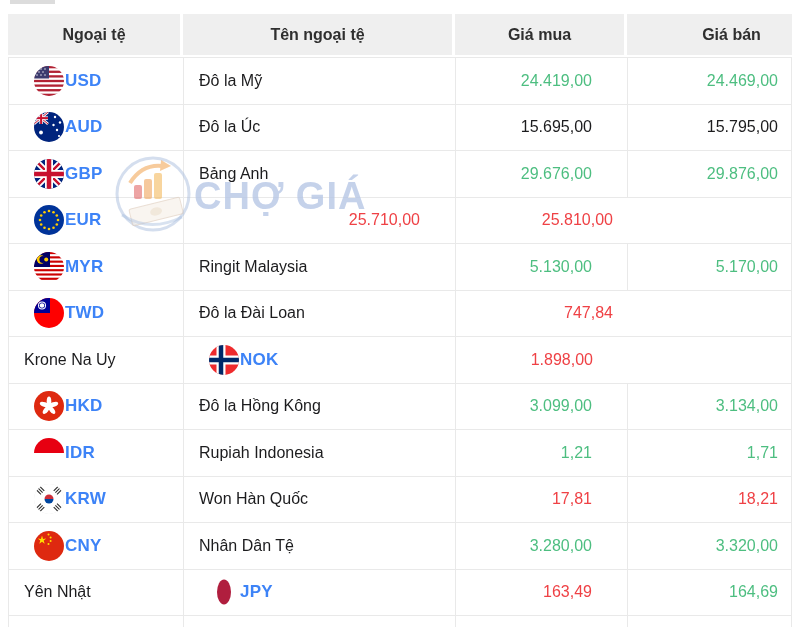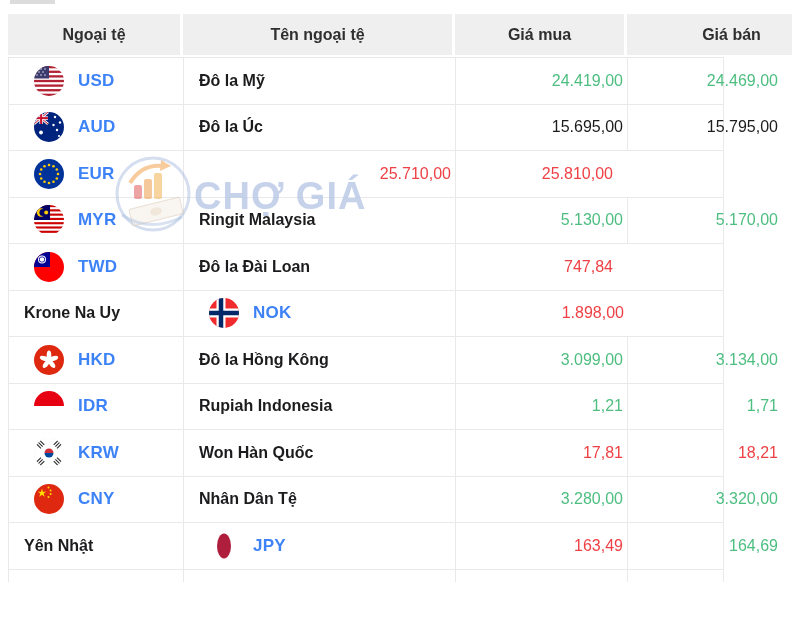--- a/index.html
+++ b/index.html
@@ -2,42 +2,42 @@
 <html style="--green: #4dbe80; --red: #ef4145; --blue: #3d83f7; --black: #1c1c1e; --border: #e9e9e9; --header_bg: #efefef; --header_text: #2f2f2f;"><head>
 <meta charset="utf-8">
 <style>
   html,body{margin:0;padding:0;}
   body{
     width:800px;height:627px;overflow:hidden;position:relative;background:#fff;
     font-family:"Liberation Sans","DejaVu Sans",sans-serif;
     -webkit-font-smoothing:antialiased;
   }
   .sliver{position:absolute;left:10px;top:0;width:45px;height:4px;background:#dcdcdc;}
-  .table{position:absolute;left:8px;top:14px;width:716px;}
+  .table{position:absolute;left:8px;top:14px;width:784px;}
   .thead,.tr{display:grid;grid-template-columns:175px 272px 172px 165px;}
   .thead{height:41px;margin-bottom:2px;}
   .th{
     display:flex;align-items:center;justify-content:center;
     background:var(--header_bg);color:var(--header_text);
     font-size:16px;font-weight:700;box-sizing:border-box;border-right:3px solid #fff;
   }
   .th:last-child{border-right:none;padding-left:44px;}
   .tbody{border:1px solid var(--border);border-bottom:none;box-sizing:border-box;}
   .tr{height:46.5px;border-bottom:1px solid var(--border);box-sizing:border-box;}
   .tr.partial{height:12px;border-bottom:none;}
   .td{
     display:flex;align-items:center;height:100%;box-sizing:border-box;
     border-right:1px solid var(--border);font-size:16px;color:var(--black);
   }
   .td:last-child{border-right:none;}
-  .c-cur{padding-left:25px;gap:14px;}
+  .c-cur{padding-left:25px;gap:1px;}
   .code{font-size:17px;font-weight:700;color:var(--blue);letter-spacing:.2px;}
-  .c-name{padding-left:15px;font-weight:bold;}
+  .c-name{padding-left:15px;}
   .c-num{justify-content:flex-end;}
-  .num3{padding-right:4px;}
+  .num3{padding-right:35px;}
   .num4{padding-right:15px;}
   .c-green{color:var(--green);}
   .c-red{color:var(--red);}
   .c-black{color:var(--black);}
   .flag{width:30px;height:30px;border-radius:50%;overflow:hidden;flex:0 0 30px;display:block;}
   .flag svg{display:block;width:30px;height:30px;}
   .flag.bordered{box-shadow:inset 0 0 0 1px #e3e3e3;}
   .flag.noclip{border-radius:0;box-shadow:none;}
   
   .watermark{
@@ -126,20 +126,39 @@
               </g>
         </svg>
           </span>
         <span class="code">AUD</span>
       </div>
       <div class="td c-name">Đô la Úc</div>
       <div class="td c-num num3 c-black">15.695,00</div>
       <div class="td c-num num4 c-black">15.795,00</div>
     </div>
 
+    <div class="tr">
+      <div class="td c-cur">
+        <span class="flag">
+            <svg viewBox="0 0 30 30">
+          <rect width="30" height="30" fill="#00247d"></rect>
+          <path d="M0,0 L30,30 M30,0 L0,30" stroke="#fff" stroke-width="6"></path>
+          <path d="M0,0 L30,30 M30,0 L0,30" stroke="#c8102e" stroke-width="2.4"></path>
+          <rect x="11" width="8" height="30" fill="#fff"></rect>
+              <rect y="11" width="30" height="8" fill="#fff"></rect>
+          <rect x="12.75" width="4.5" height="30" fill="#c8102e"></rect>
+              <rect y="12.75" width="30" height="4.5" fill="#c8102e"></rect>
+        </svg>
+          </span>
+        <span class="code">GBP</span>
+      </div>
+      <div class="td c-name">Bảng Anh</div>
+      <div class="td c-num num3 c-green">29.676,00</div>
+      <div class="td c-num num4 c-green">29.876,00</div>
+    </div>
 
     <div class="tr">
       <div class="td c-cur">
         <span class="flag">
             <svg viewBox="0 0 30 30">
           <rect width="30" height="30" fill="#003399"></rect>
           <g fill="#ffcc00">
                 <circle cx="24" cy="15" r="1.3"></circle>
                 <circle cx="22.8" cy="19.5" r="1.3"></circle>
                 <circle cx="19.5" cy="22.8" r="1.3"></circle>

